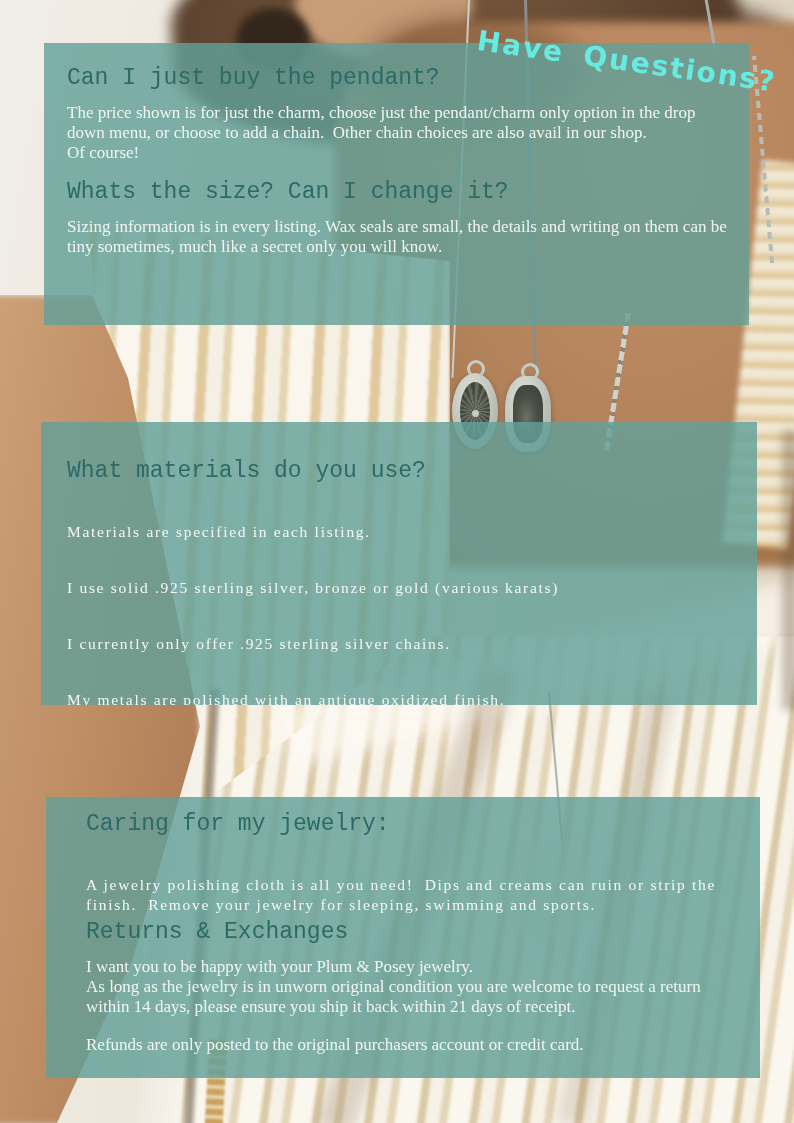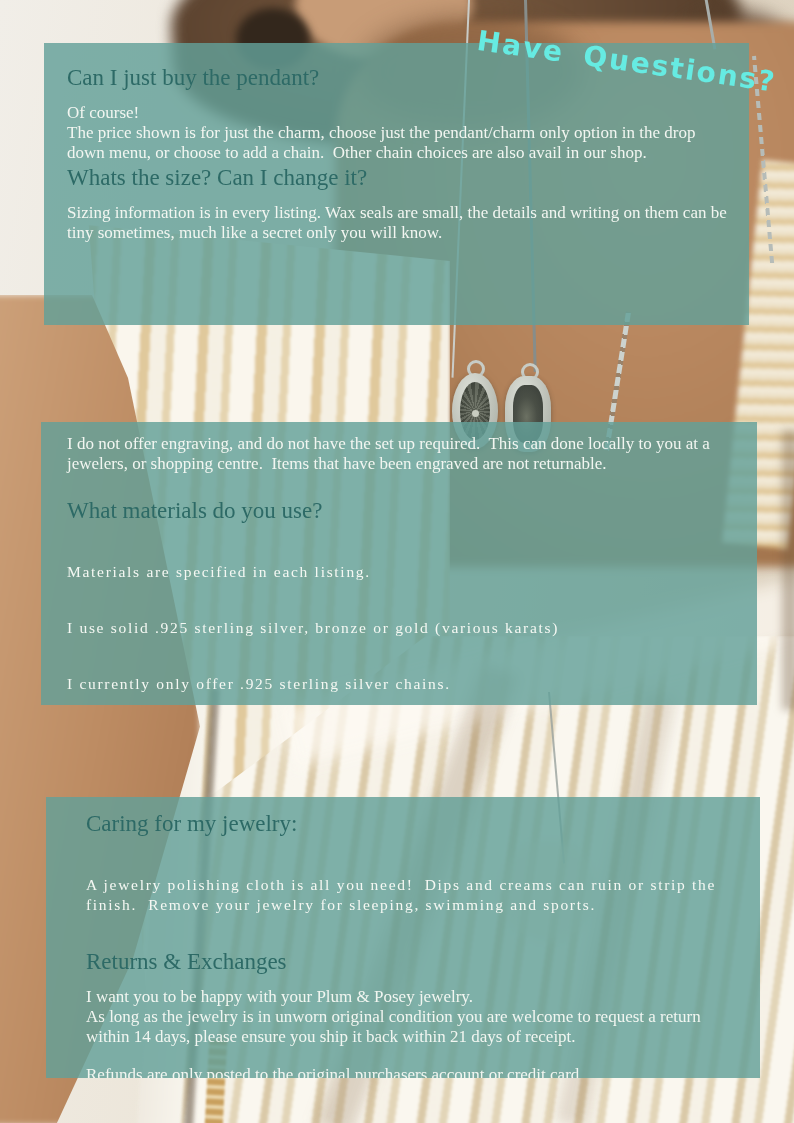--- a/index.html
+++ b/index.html
@@ -81,25 +81,25 @@
   .pend-b .seal{border-radius:38%;background:radial-gradient(ellipse at 45% 55%,#6c7163 0%,#4a4f46 45%,#3b403a 90%);}
   .ghost-pendant{left:500px;top:840px;width:96px;height:102px;border-radius:50%;
     background:rgba(235,227,208,.55);filter:blur(4px);z-index:1;}
 
   
   .panel{position:absolute;z-index:2;background:rgba(99,160,152,.82);
     box-sizing:border-box;padding:20px 20px 0 23px;overflow:hidden;}
   .panel-1{left:44px;top:43px;width:705px;height:282px;}
   .panel-2{left:41px;top:422px;width:716px;height:283px;padding-top:12px;padding-left:26px;}
   .panel-3{left:46px;top:797px;width:714px;height:281px;padding-top:12px;padding-left:40px;}
-  .panel h2{font-family:Liberation Serif, serif;font-weight:500;font-size:23px;line-height:30px;
+  .panel h2{font-family:Liberation Mono, monospace;font-weight:500;font-size:23px;line-height:30px;
     color:#2d6a66;margin:0 0 10px;letter-spacing:0;}
-  .panel .h-follow{}
+  .panel .h-follow{margin-top:14px;}
   .panel-2 .h-follow{margin-top:22px;margin-bottom:14px;}
-  .panel-3 .h-follow{margin-top:32px;}
+  .panel-3 .h-follow{margin-top:2px;}
   .panel p{margin:0;font-size:17px;line-height:20px;color:#f2f6f1;white-space:pre-wrap;}
   .panel p.gap{margin-top:18px;}
   .panel p.spaced{font-size:15.5px;letter-spacing:1.7px;color:#f5f8f3;margin-top:36px;}
 
   
   .note{position:absolute;z-index:3;left:476px;top:44px;width:290px;
     font-family:"DejaVu Sans",sans-serif;font-size:28px;font-weight:bold;
     color:#66ebe2;transform:rotate(8deg);letter-spacing:2px;word-spacing:8px;white-space:nowrap;}
 </style>
 </head>
@@ -146,28 +146,27 @@
         <span class="seal"></span>
       </span>
     </div>
     <div class="ly ghost-pendant"></div>
   </div>
 
   <div class="note">Have Questions?</div>
 
   <section class="panel panel-1">
     <h2>Can I just buy the pendant?</h2>
+    <p>The price shown is for just the charm, choose just the pendant/charm only option in the drop down menu, or choose to add a chain.  Other chain choices are also avail in our shop.</p>
     <p>Of course!</p>
-    <p>The price shown is for just the charm, choose just the pendant/charm only option in the drop down menu, or choose to add a chain.  Other chain choices are also avail in our shop.</p>
     <h2 class="h-follow">Whats the size? Can I change it?</h2>
     <p>Sizing information is in every listing. Wax seals are small, the details and writing on them can be tiny sometimes, much like a secret only you will know.</p>
   </section>
 
   <section class="panel panel-2">
-    <p>I do not offer engraving, and do not have the set up required.  This can done locally to you at a jewelers, or shopping centre.  Items that have been engraved are not returnable.</p>
     <h2 class="h-follow">What materials do you use?</h2>
     <p class="spaced">Materials are specified in each listing.</p>
     <p class="spaced">I use solid .925 sterling silver, bronze or gold (various karats)</p>
     <p class="spaced gap">I currently only offer .925 sterling silver chains.</p>
     <p class="spaced">My metals are polished with an antique oxidized finish.</p>
   </section>
 
   <section class="panel panel-3">
     <h2>Caring for my jewelry:</h2>
     <p class="spaced">A jewelry polishing cloth is all you need!  Dips and creams can ruin or strip the finish.  Remove your jewelry for sleeping, swimming and sports.</p>

